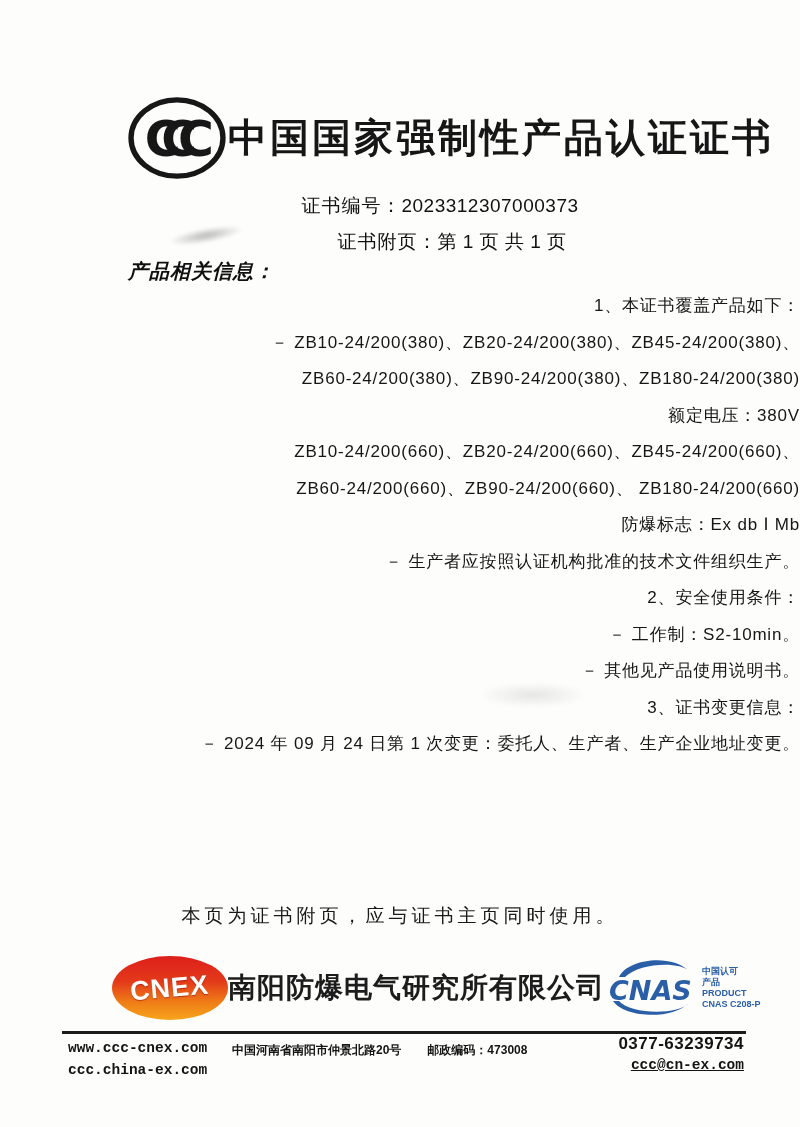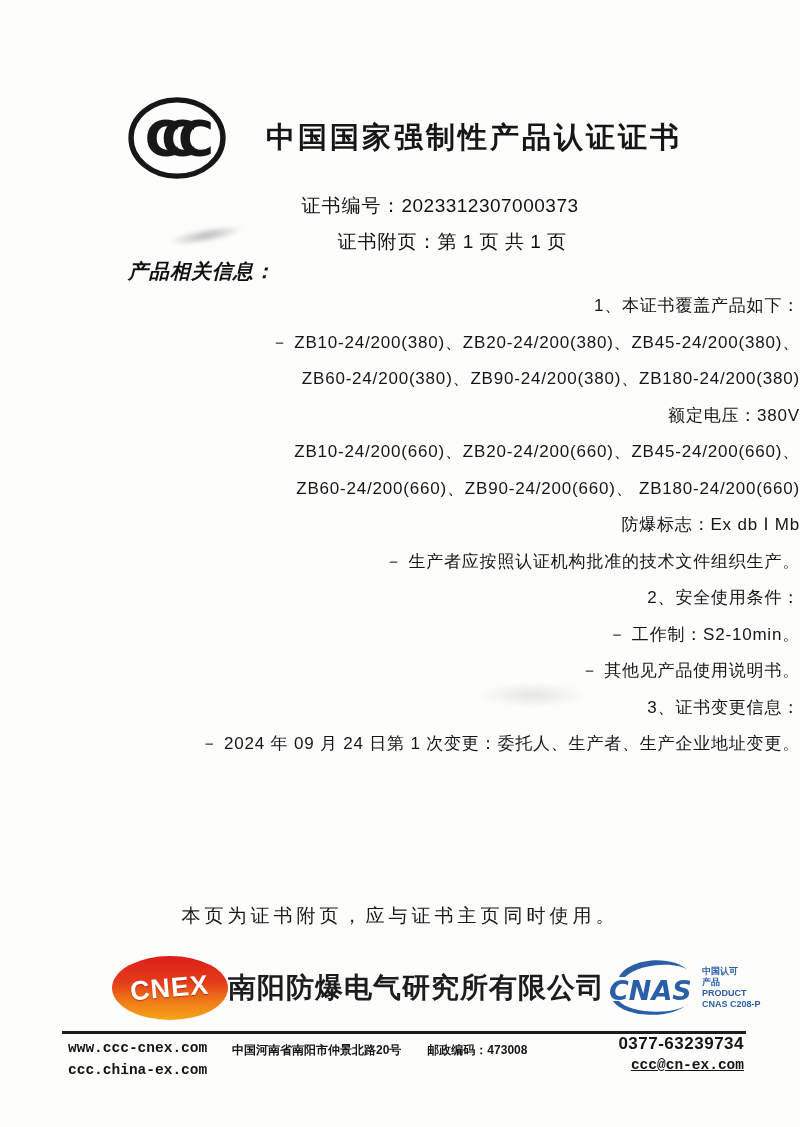--- a/index.html
+++ b/index.html
@@ -18,21 +18,21 @@
   
   .header {
     position: absolute;
     top: 94px; left: 126px; right: 80px;
     display: flex; align-items: center;
   }
   .ccc-logo { width: 102px; height: 88px; flex: 0 0 auto; }
   .doc-title {
     flex: 1;
     text-align: center;
-    font-size: 29px;
+    font-size: 39px;
     font-weight: 700;
     letter-spacing: 3px;
     color: #161616;
     white-space: nowrap;
   }
 
   .cert-line {
     position: absolute; left: 0; width: 100%;
     text-align: center;
     font-size: 19px; font-weight: 400;

